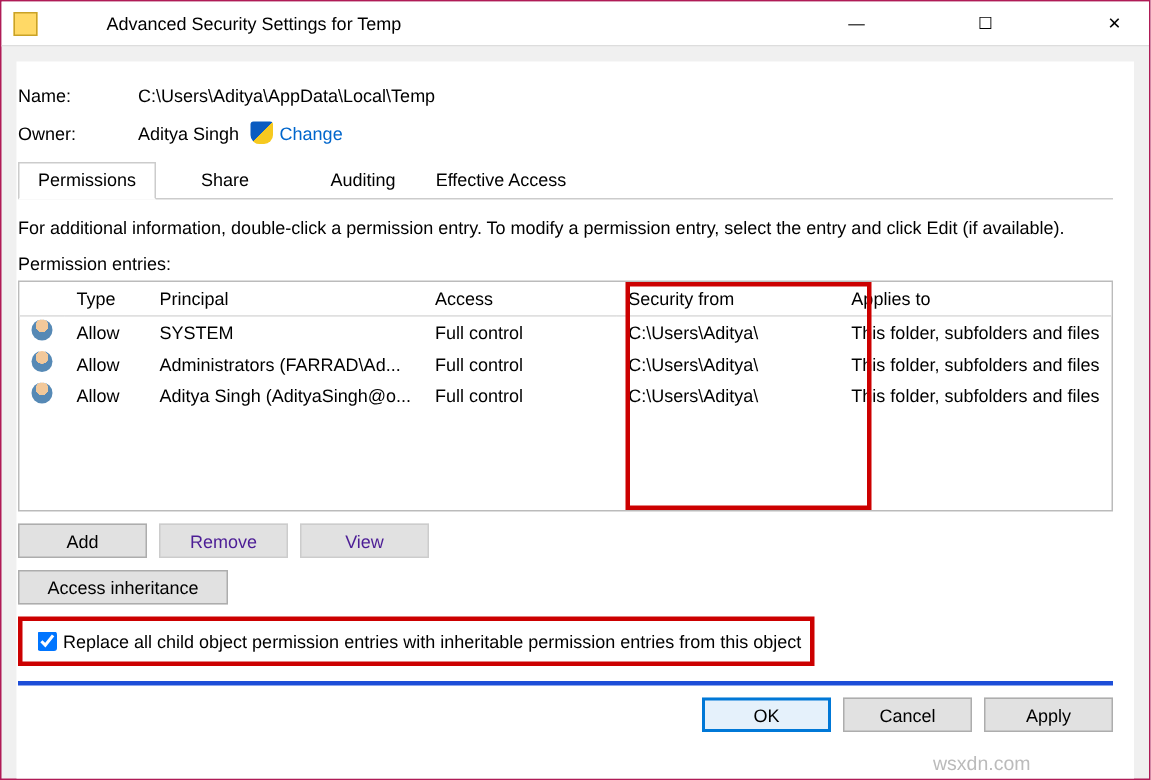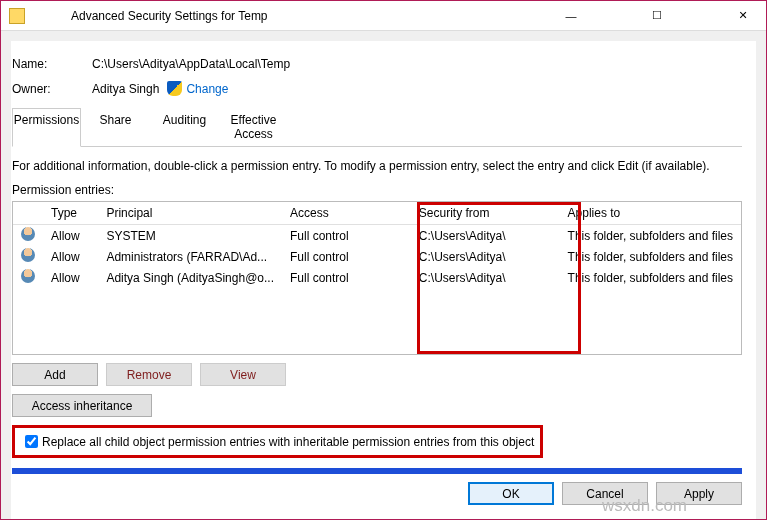--- a/index.html
+++ b/index.html
@@ -49,21 +49,21 @@
     display: inline-block; width: 15px; height: 15px;
     background: linear-gradient(135deg,#0a5bc0 50%,#f6c91f 50%);
     border-radius: 2px 2px 6px 6px;
     margin: 0 4px 0 8px;
     vertical-align: middle;
   }
   .link { color: #0066cc; cursor: pointer; }
   .tabs { display: flex; border-bottom: 1px solid #ccc; }
   .tab {
     padding: 4px 0;
-    width: 69px;
+    width: 92px;
     text-align: center;
     border: 1px solid transparent;
     cursor: pointer;
   }
   .tab.active {
     border: 1px solid #ccc;
     border-bottom: 1px solid #fff;
     margin-bottom: -1px;
     background: #fff;
   }
@@ -105,33 +105,33 @@
     border:3px solid #c00;pointer-events:none;
   }
   .btn-row { margin: 8px 0; display:flex; gap:8px; }
   button.std {
     min-width: 86px; height: 23px;
     background: #e1e1e1;
     border: 1px solid #adadad;
     font-family: inherit; font-size: 12px;
     cursor: pointer;
   }
-  button.std:disabled { color: #7f1d1d; border-color:#ccc; cursor:default; }
+  button.std:disabled { color: #4c1d95; border-color:#ccc; cursor:default; }
   button.std.focus { border: 2px solid #0078d7; background:#e5f1fb; }
   .checkbox-row {
     display:flex;align-items:center;gap:1px;
     border:3px solid #c00;padding:4px 6px;margin:6px 0 10px 0;
     width:fit-content;
   }
   .footer-btns {
     display:flex;justify-content:flex-end;gap:8px;
-    border-top:6px solid #1d4ed8;padding-top:8px;
+    border-top:3px solid #1d4ed8;padding-top:8px;
   }
   .watermark {
-    position:absolute;bottom:4px;right:80px;color:#bbb;font-size:17px;
+    position:absolute;bottom:4px;right:80px;color:#bbb;font-size:13px;
   }
 </style>
 </head>
 <body>
 
 <div class="titlebar">
   <span class="title-icon"></span>
   <span class="title-text">Advanced Security Settings for Temp</span>
   <div class="winbtn">―</div>
   <div class="winbtn">☐</div>

